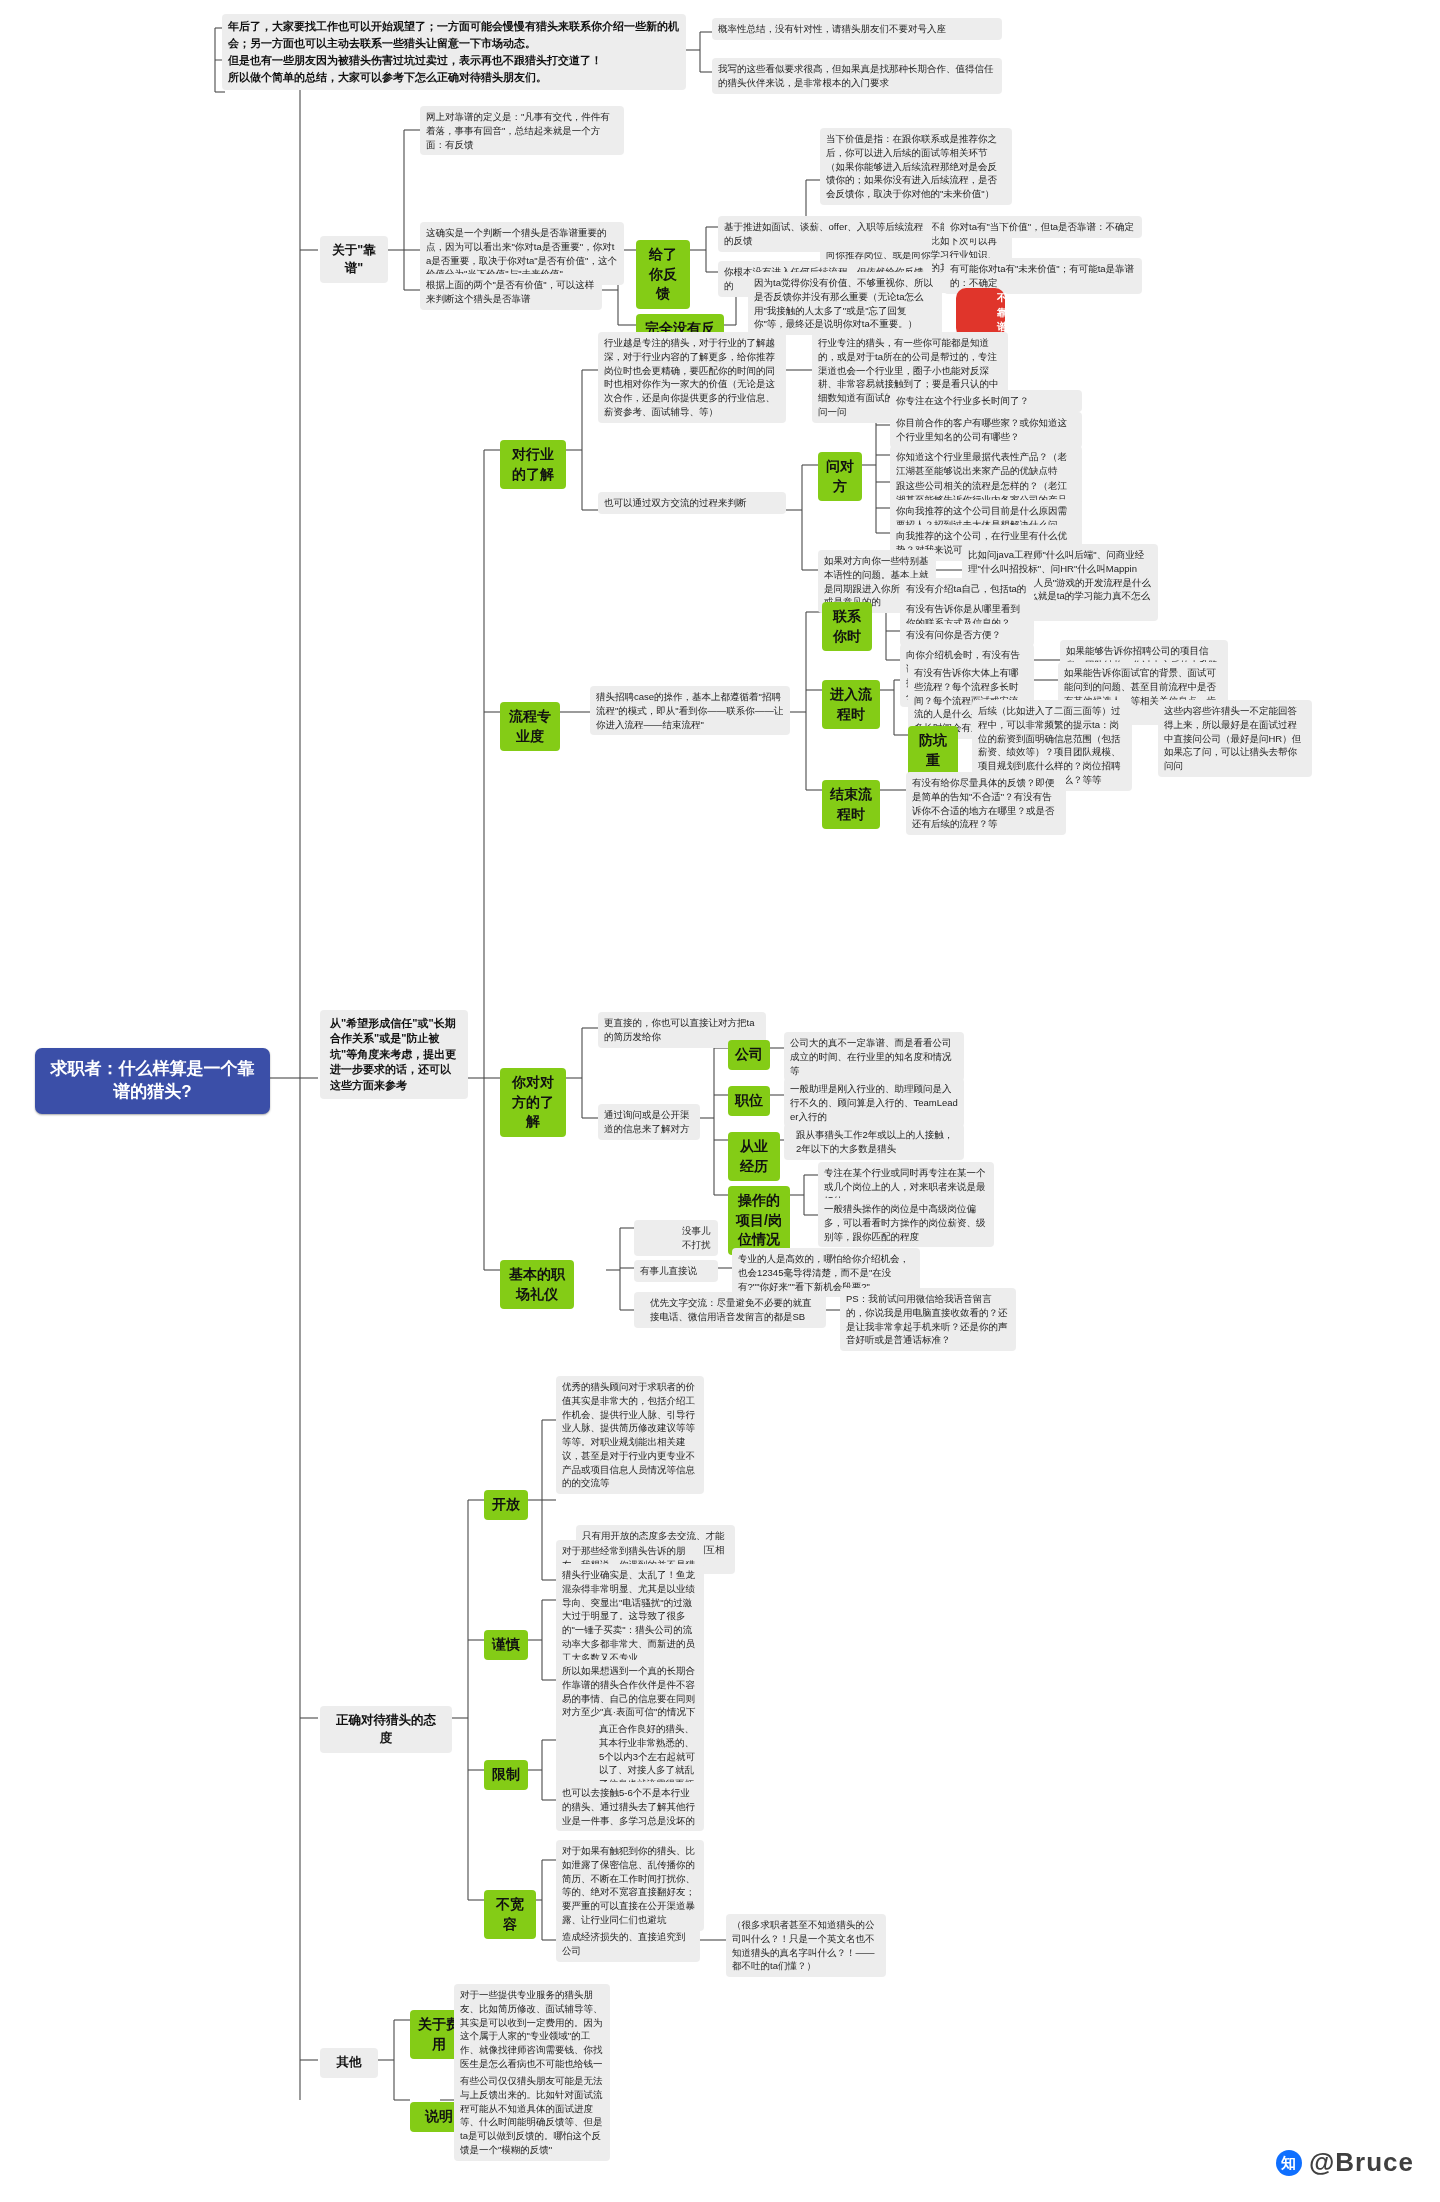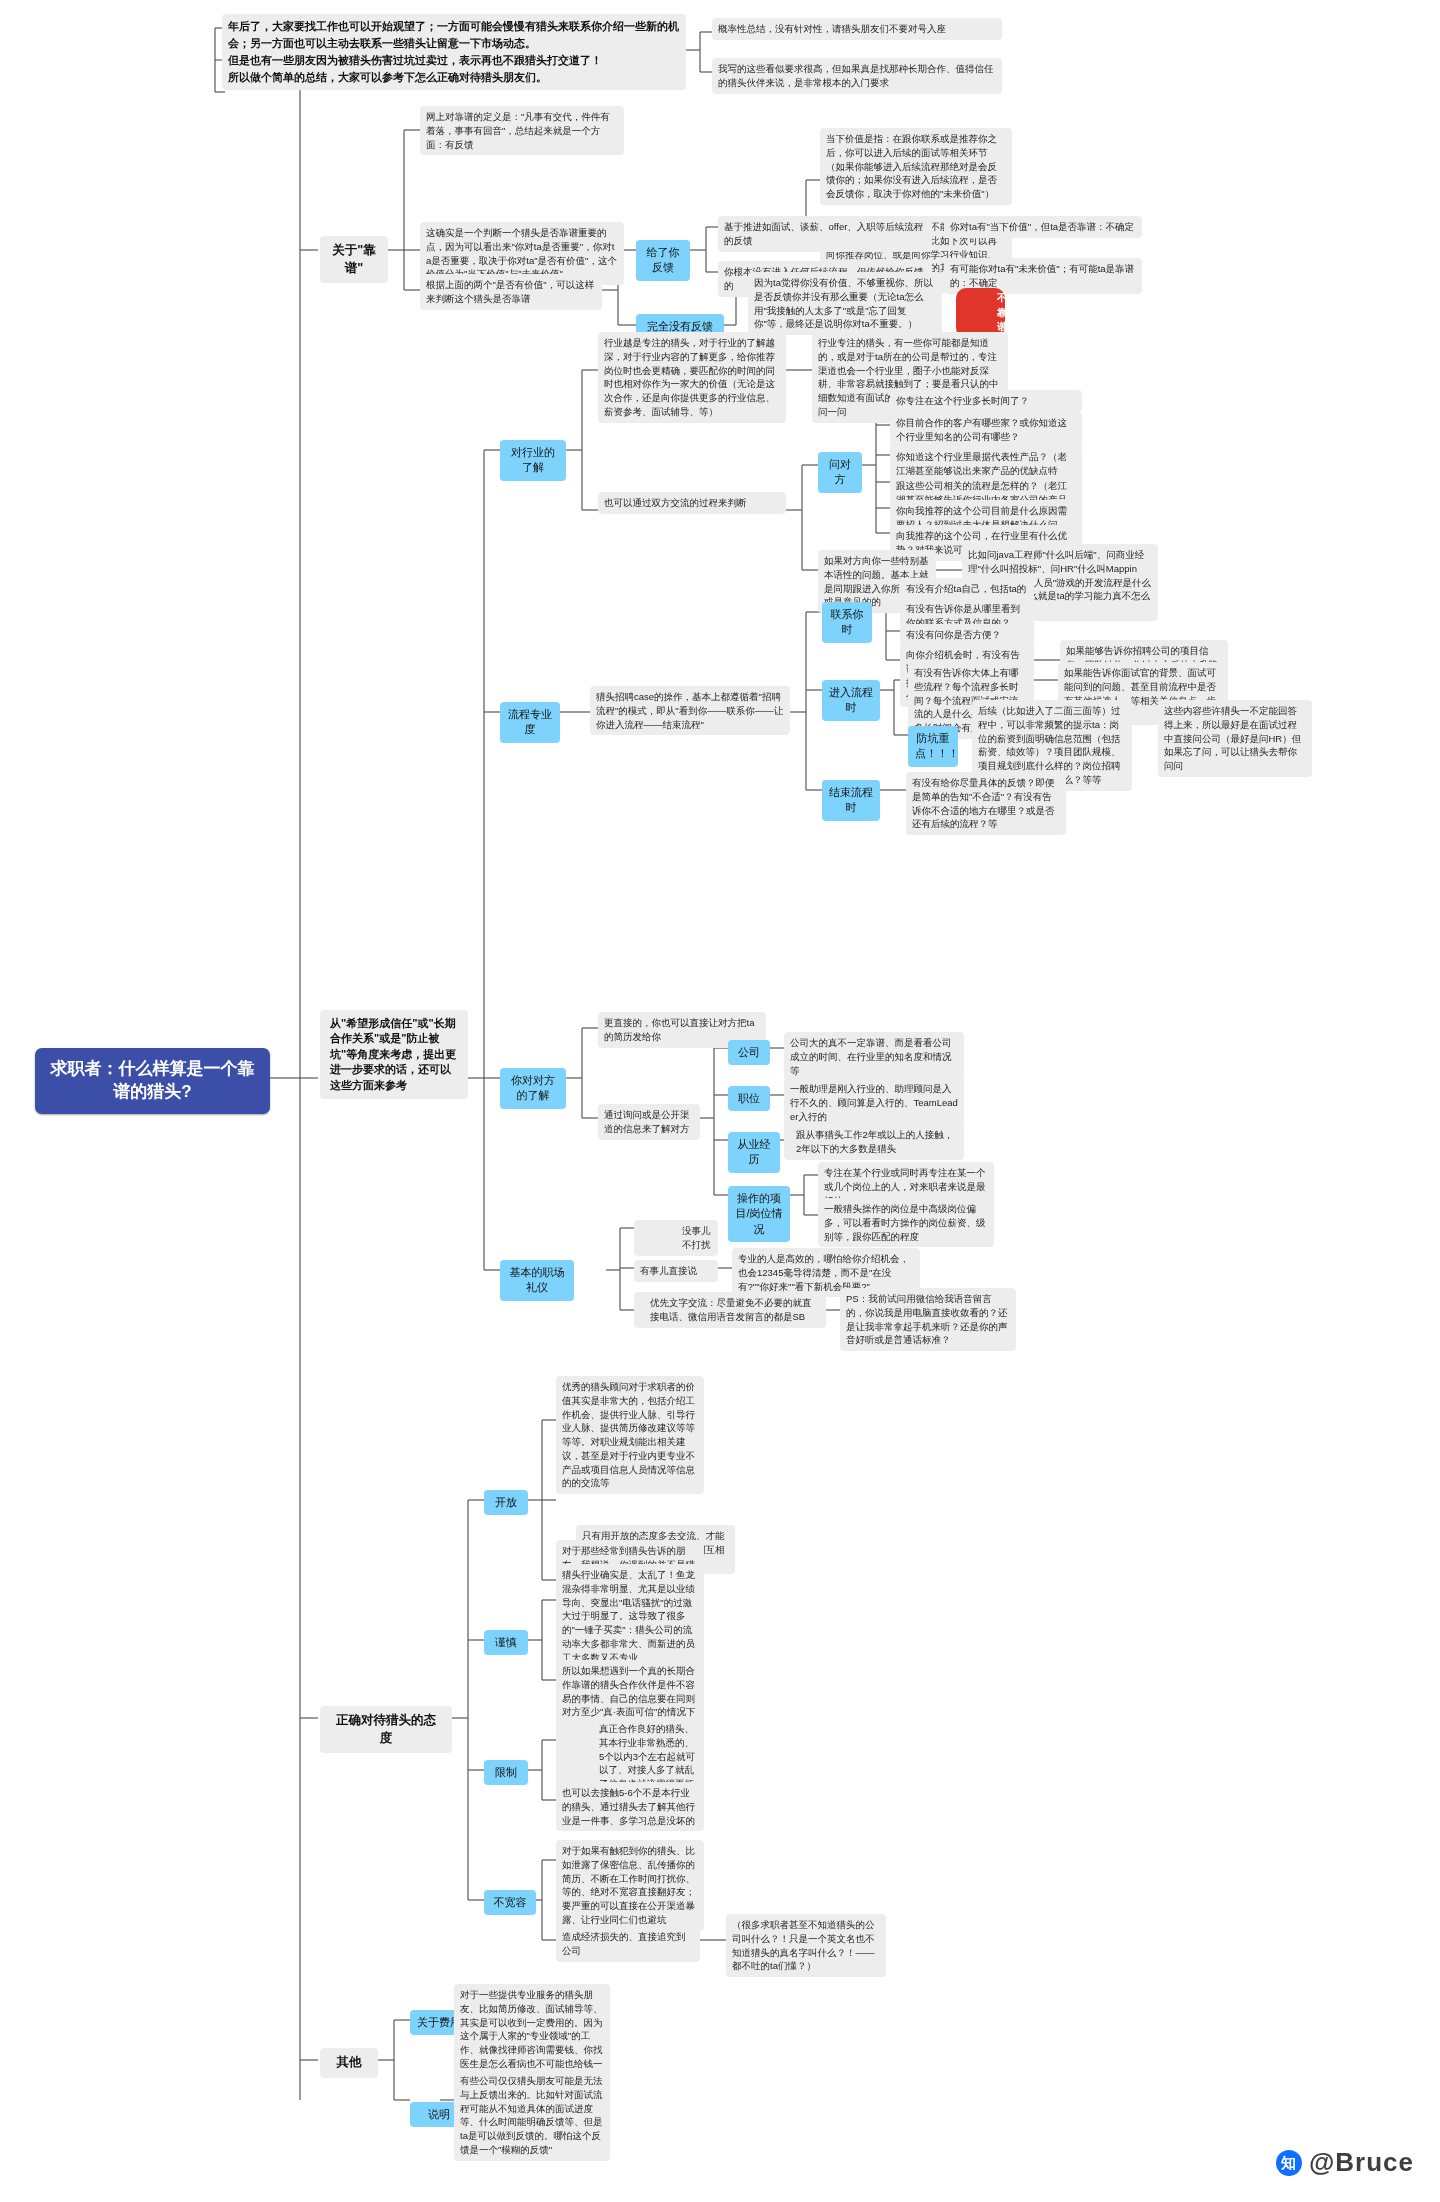--- a/index.html
+++ b/index.html
@@ -22,21 +22,21 @@
     background:#3b4fa8;color:#fff;border-radius:7px;
     font-size:17px;font-weight:bold;line-height:1.35;
     text-align:center;padding:10px 12px;
     box-shadow:0 1px 2px rgba(0,0,0,.35);
   }
   .node.lvl1{
     font-size:12.5px;font-weight:bold;color:#111;background:#ededed;
     text-align:center;padding:6px 10px;line-height:1.4;
   }
   .node.lvl2{
-    font-size:11px;font-weight:normal;color:#111;background:#7dd3fc;
+    font-size:14px;font-weight:bold;color:#111;background:#84cc16;
     text-align:center;padding:5px 7px;line-height:1.4;
   }
   .node.intro{font-size:11px;font-weight:bold;line-height:1.55;color:#111;}
   .node.red{
     background:#e0352b;color:#fff;font-weight:bold;text-align:center;
     border-radius:10px;font-size:10px;padding:3px 8px;
   }
   .watermark{
     position:absolute;right:26px;bottom:24px;
     font-size:26px;font-weight:bold;color:#3f3f3f;letter-spacing:1px;

